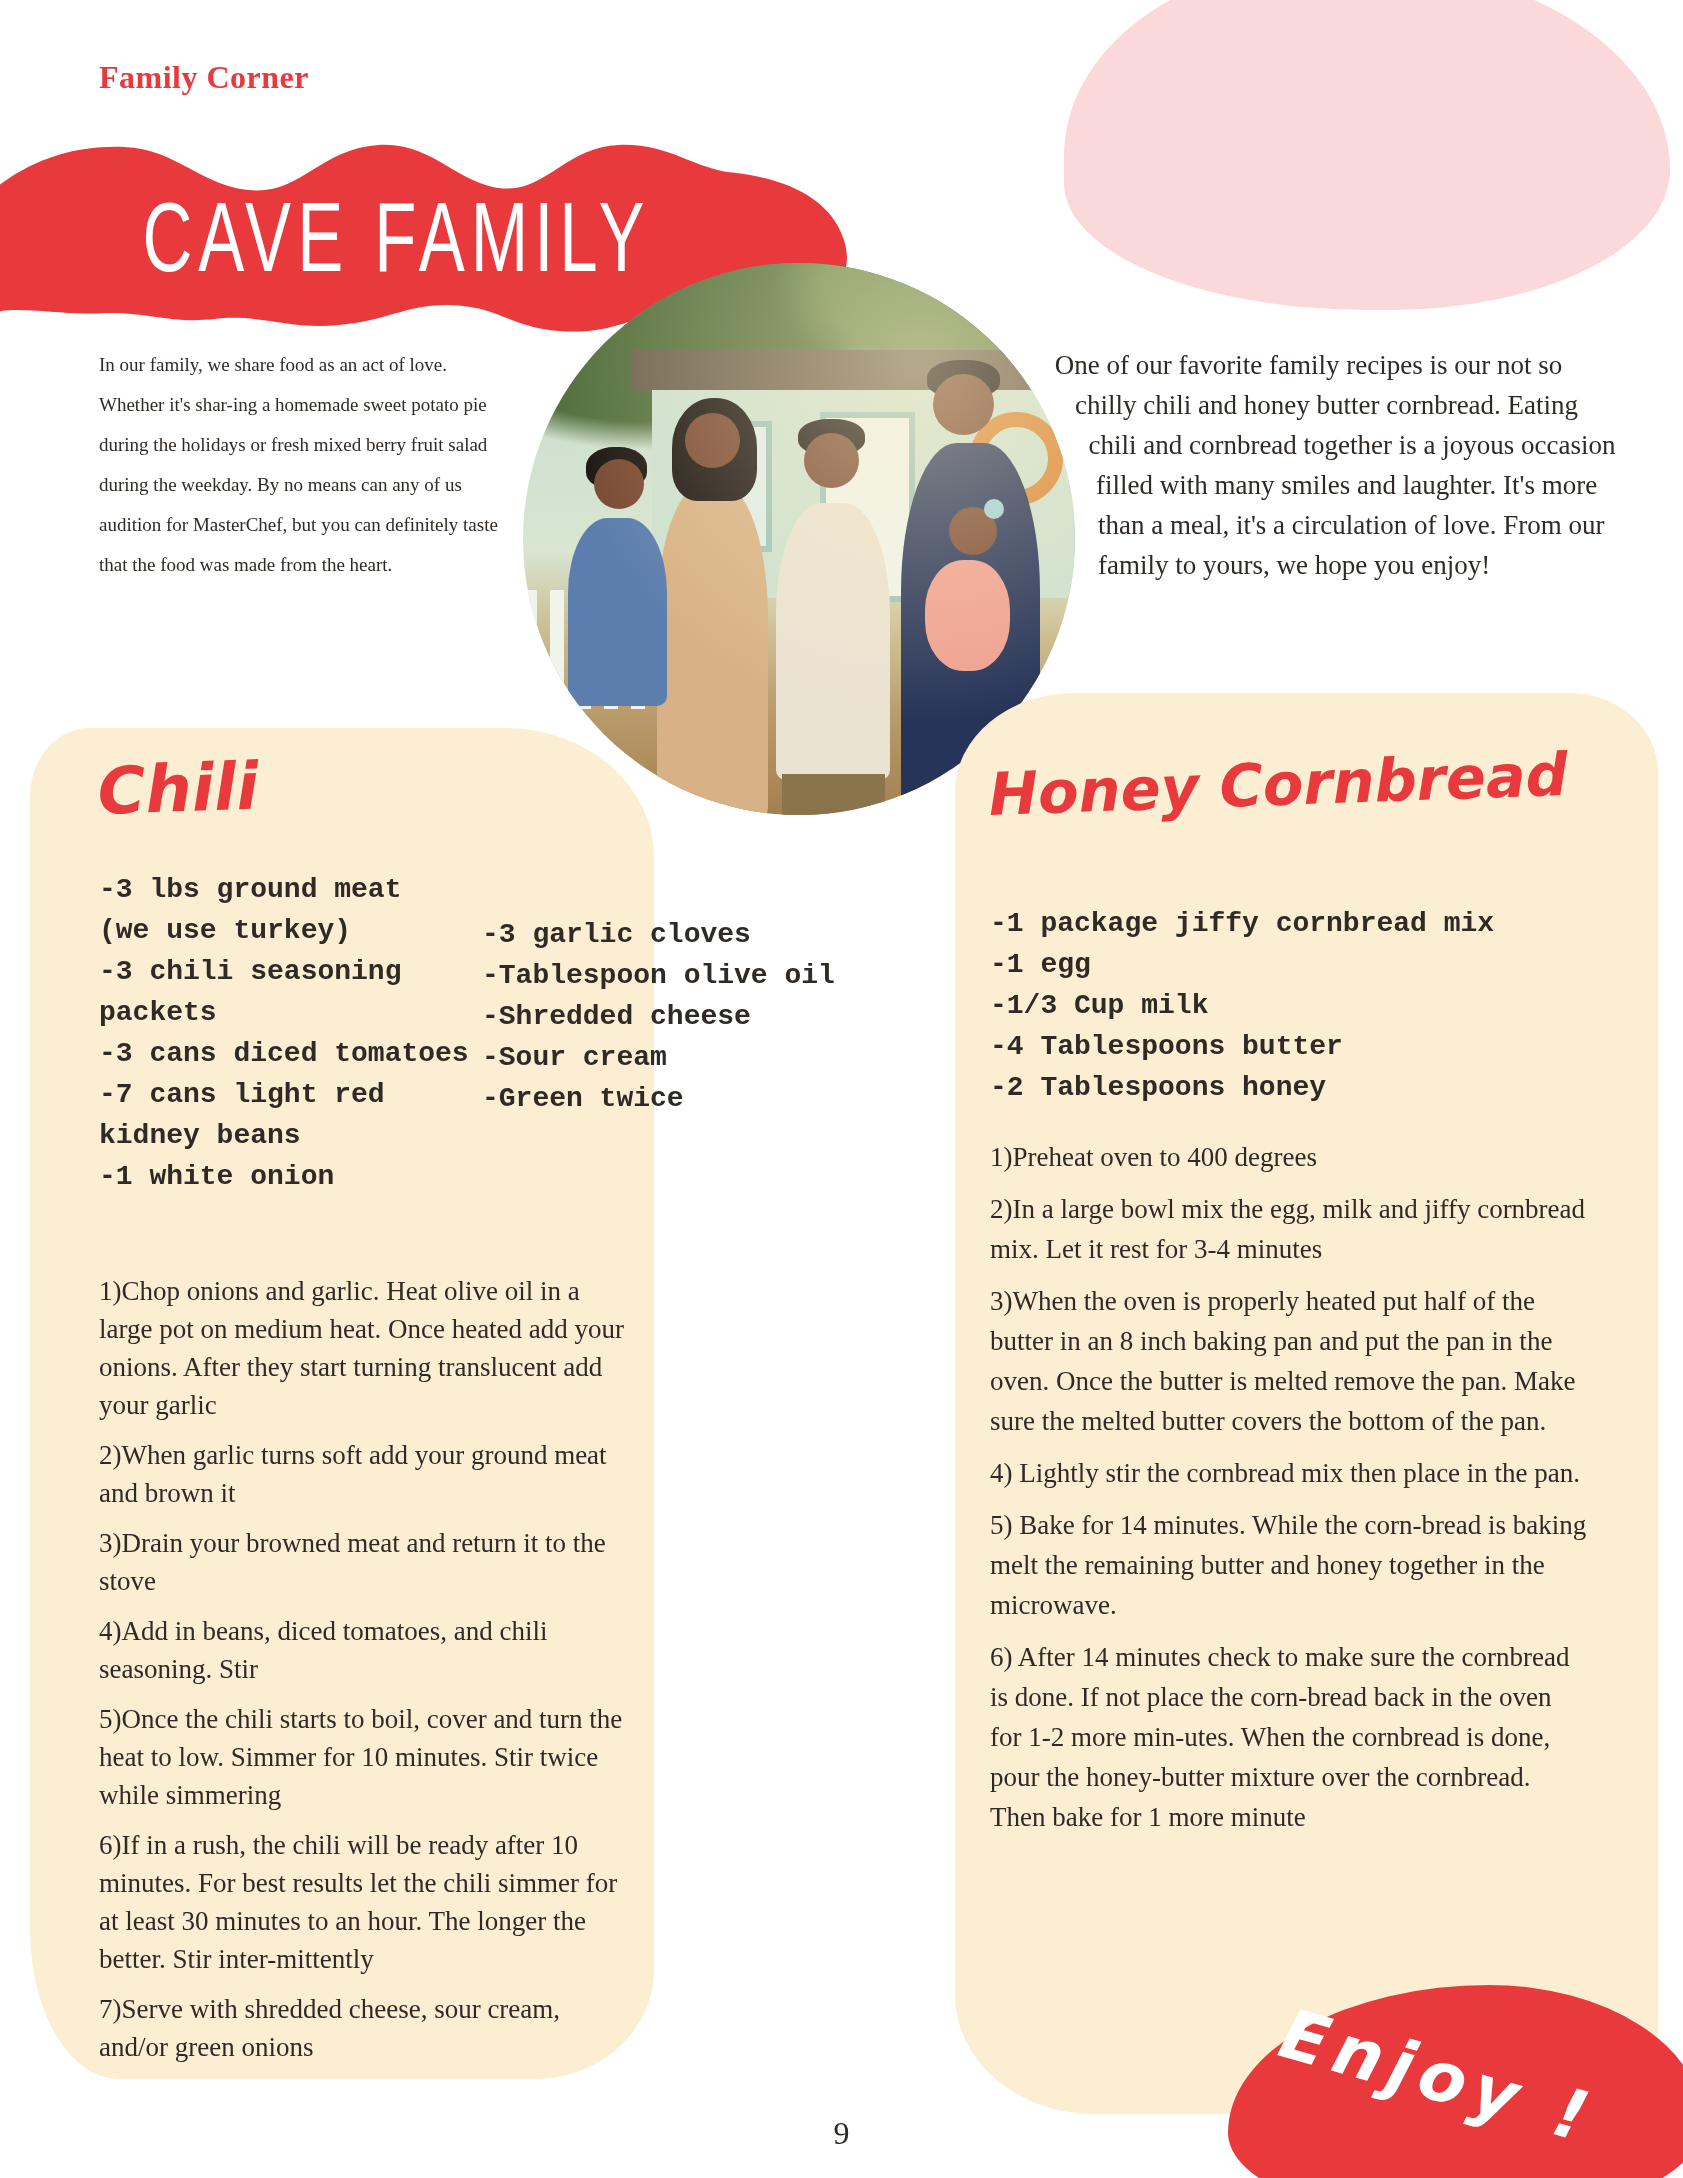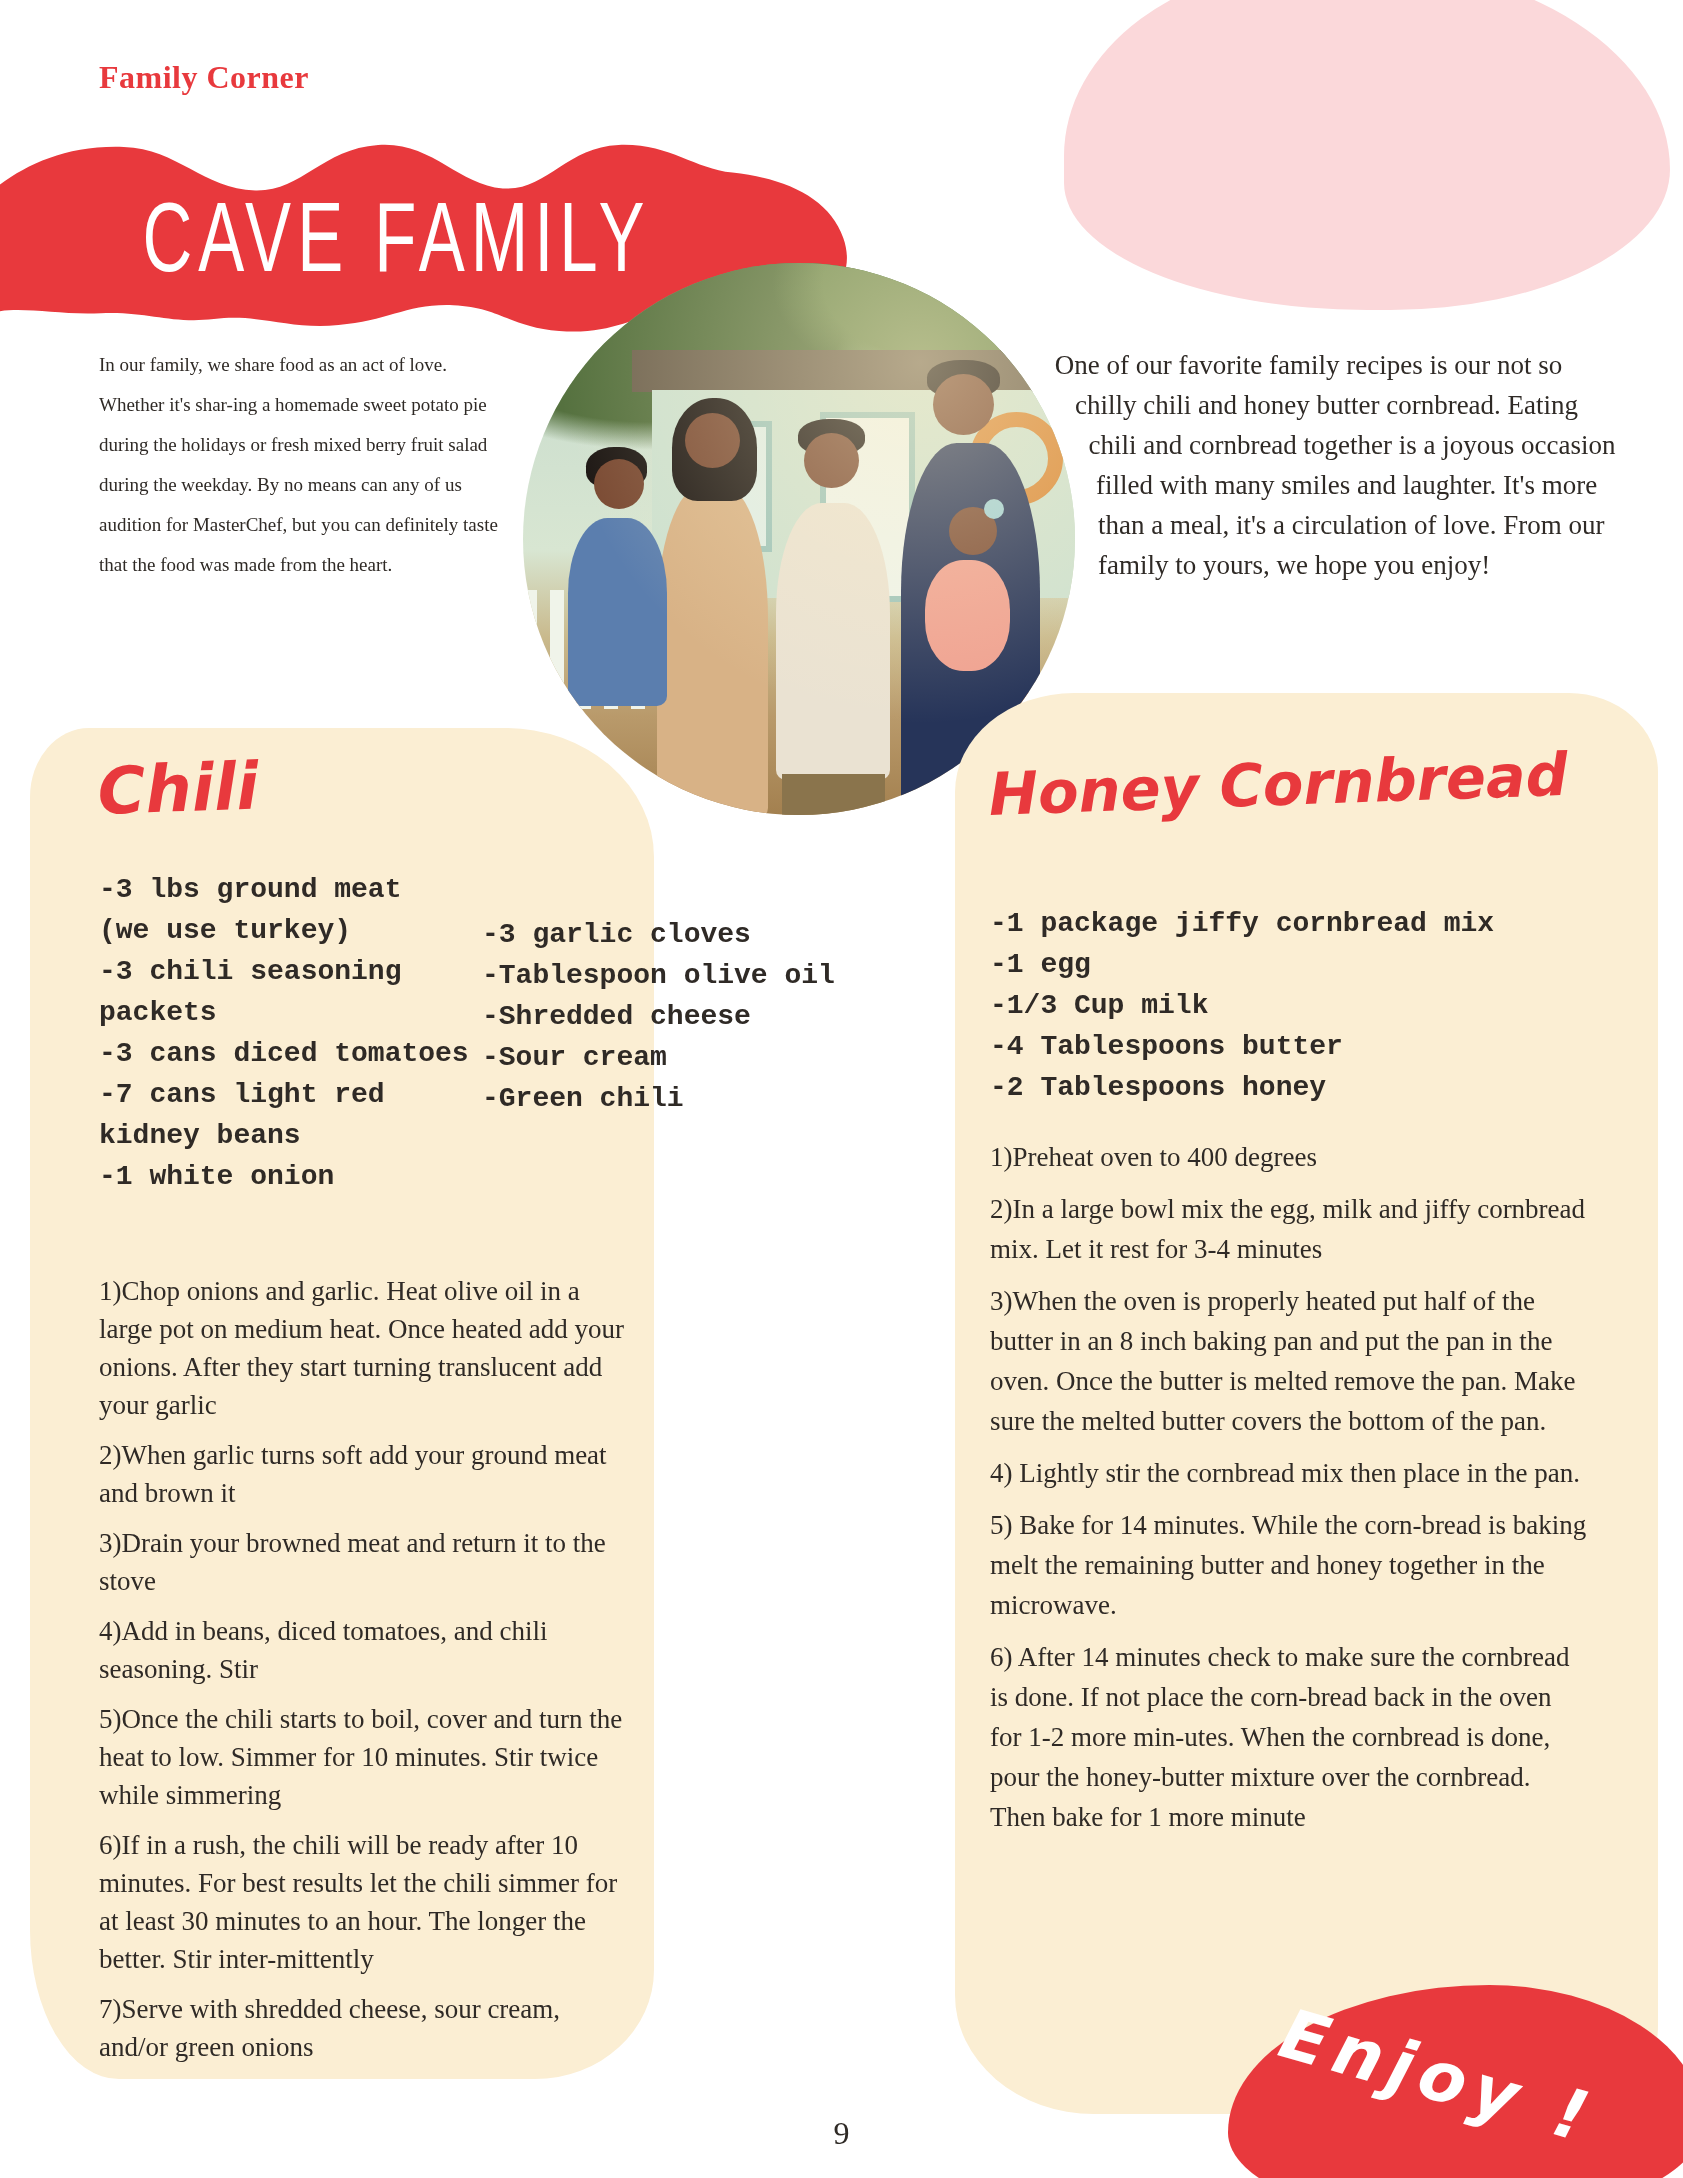--- a/index.html
+++ b/index.html
@@ -193,21 +193,21 @@
     <div>-7 cans light red</div>
     <div>kidney beans</div>
     <div>-1 white onion</div>
   </div>
 
   <div class="ing ing-chili-2">
     <div>-3 garlic cloves</div>
     <div>-Tablespoon olive oil</div>
     <div>-Shredded cheese</div>
     <div>-Sour cream</div>
-    <div>-Green chili</div>
+    <div>-Green twice</div>
   </div>
 
   <div class="steps steps-chili">
     <p>1)Chop onions and garlic. Heat olive oil in a large pot on medium heat. Once heated add your onions. After they start turning translucent add your garlic</p>
     <p>2)When garlic turns soft add your ground meat and brown it</p>
     <p>3)Drain your browned meat and return it to the stove</p>
     <p>4)Add in beans, diced tomatoes, and chili seasoning. Stir</p>
     <p>5)Once the chili starts to boil, cover and turn the heat to low. Simmer for 10 minutes. Stir twice while simmering</p>
     <p>6)If in a rush, the chili will be ready after 10 minutes. For best results let the chili simmer for at least 30 minutes to an hour. The longer the better. Stir inter-mittently</p>
     <p>7)Serve with shredded cheese, sour cream, and/or green onions</p>

